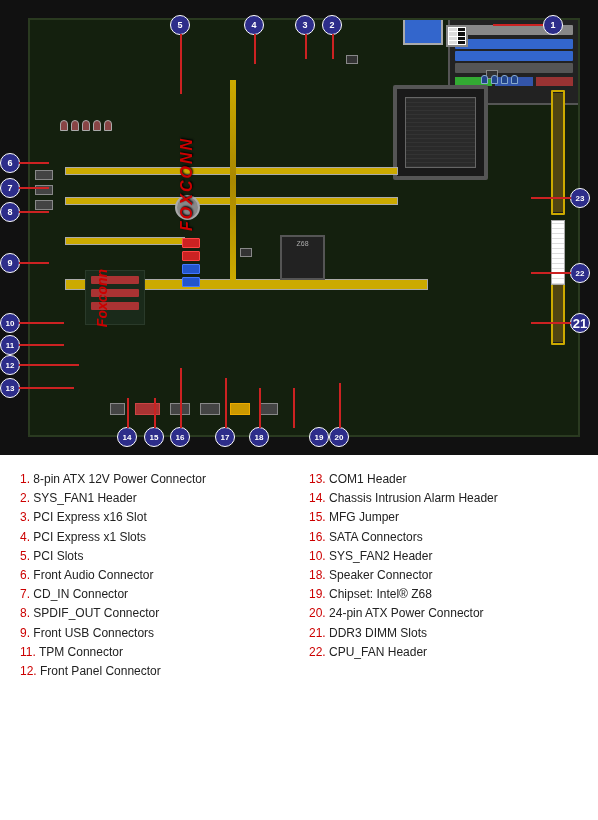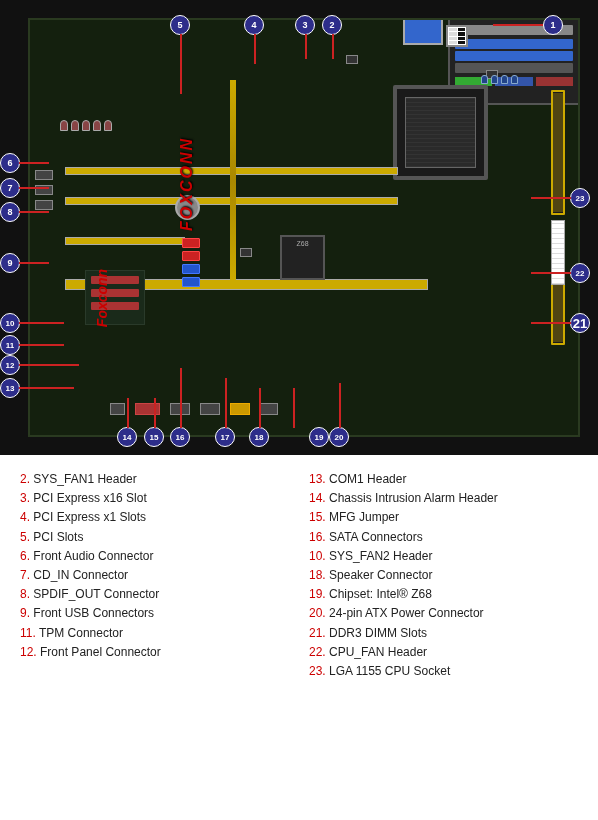--- a/index.html
+++ b/index.html
@@ -333,20 +333,24 @@
       <div class="anno-circle" style="font-size:8px;">23</div>
       <div style="position:absolute;right:19px;top:9px;width:40px;height:2px;background:#cc2222;"></div>
     </div>
 
   </div>
 
   <div class="legend">
 
     <div>
       <div class="legend-item">
+        <span class="num">1.</span>
+        <span>8-pin ATX 12V Power Connector</span>
+      </div>
+      <div class="legend-item">
         <span class="num">2.</span>
         <span>SYS_FAN1 Header</span>
       </div>
       <div class="legend-item">
         <span class="num">3.</span>
         <span>PCI Express x16 Slot</span>
       </div>
       <div class="legend-item">
         <span class="num">4.</span>
         <span>PCI Express x1 Slots</span>
@@ -415,20 +419,16 @@
         <span>24-pin ATX Power Connector</span>
       </div>
       <div class="legend-item">
         <span class="num">21.</span>
         <span>DDR3 DIMM Slots</span>
       </div>
       <div class="legend-item">
         <span class="num">22.</span>
         <span>CPU_FAN Header</span>
       </div>
-      <div class="legend-item">
-        <span class="num">23.</span>
-        <span>LGA 1155 CPU Socket</span>
-      </div>
     </div>
 
   </div>
 </div>
 
 </body></html>

